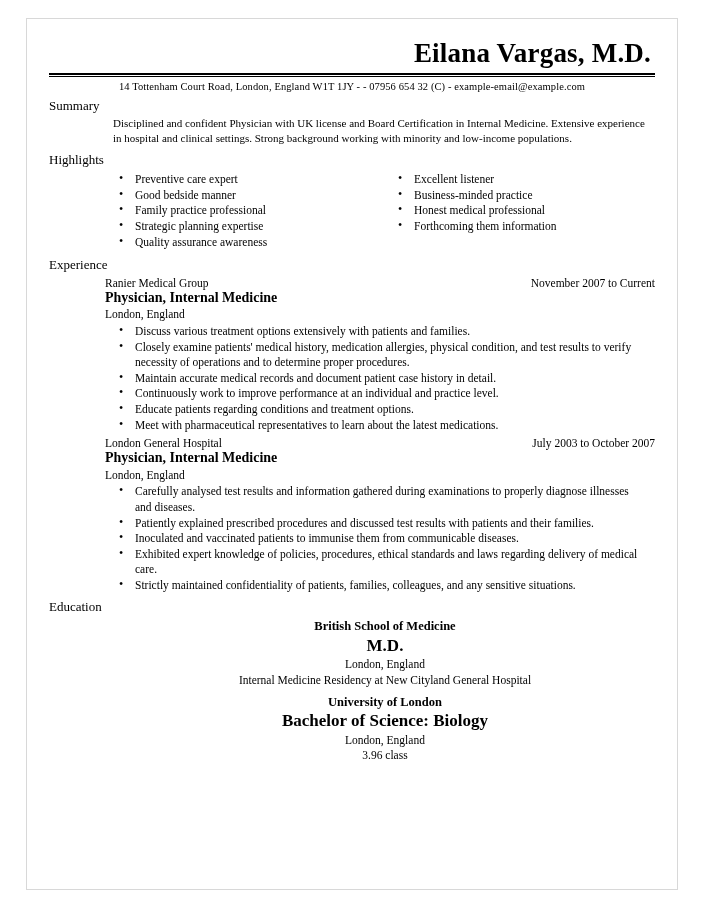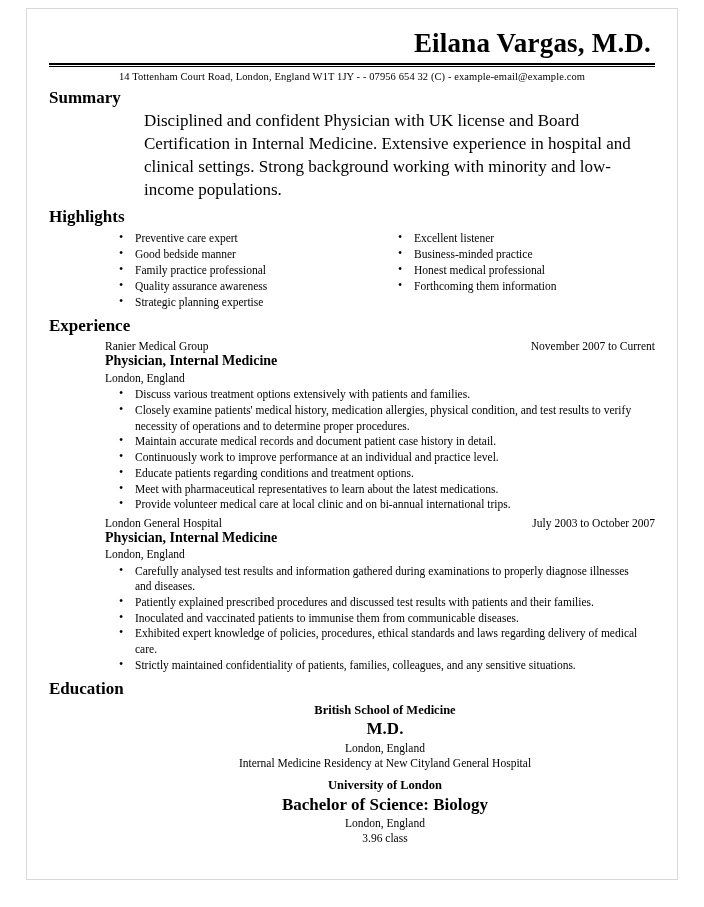--- a/index.html
+++ b/index.html
@@ -17,21 +17,21 @@
   .page {
     position: relative;
     width: 704px;
     height: 907px;
     background: #ffffff;
     box-sizing: border-box;
   }
   .sheet {
     position: absolute;
     left: 26px;
-    top: 8px;
+    top: 18px;
     width: 652px;
     height: 872px;
     background: #ffffff;
     border: 1px solid #d8d8d8;
     box-sizing: border-box;
     padding: 14px 22px 10px 22px;
   }
   .name {
     text-align: right;
     font-family: "Liberation Serif", serif;
@@ -53,29 +53,29 @@
     text-align: center;
     font-size: 10.5px;
     font-family: "Liberation Serif", serif;
     letter-spacing: 0.1px;
     margin-bottom: 6px;
   }
   .section {
     margin-bottom: 2px;
   }
   .section-head {
-    font-weight: bold;
-    font-size: 17px;
+    font-weight: normal;
+    font-size: 13px;
     font-family: "Liberation Serif", serif;
     margin: 6px 0 2px 0;
   }
   .summary-text {
-    font-size: 17px;
+    font-size: 11px;
     line-height: 1.34;
-    margin-left: 95px;
+    margin-left: 64px;
     margin-right: 10px;
   }
   .highlights-wrap {
     margin-left: 64px;
     display: flex;
     gap: 16px;
     justify-content: center;
   }
   .hl-col {
     width: 50%;
@@ -167,22 +167,22 @@
     </div>
 
     <div class="section">
       <div class="section-head">Highlights</div>
       <div class="highlights-wrap">
         <div class="hl-col">
           <ul class="bullets">
             <li>Preventive care expert</li>
             <li>Good bedside manner</li>
             <li>Family practice professional</li>
+            <li>Strategic planning expertise</li>
             <li>Quality assurance awareness</li>
-            <li>Strategic planning expertise</li>
           </ul>
         </div>
         <div class="hl-col">
           <ul class="bullets">
             <li>Excellent listener</li>
             <li>Business-minded practice</li>
             <li>Honest medical professional</li>
             <li>Forthcoming them information</li>
           </ul>
         </div>
@@ -199,21 +199,20 @@
         </div>
         <div class="job-title">Physician, Internal Medicine</div>
         <div class="job-loc">London, England</div>
         <ul class="bullets">
           <li>Discuss various treatment options extensively with patients and families.</li>
           <li>Closely examine patients' medical history, medication allergies, physical condition, and test results to verify necessity of operations and to determine proper procedures.</li>
           <li>Maintain accurate medical records and document patient case history in detail.</li>
           <li>Continuously work to improve performance at an individual and practice level.</li>
           <li>Educate patients regarding conditions and treatment options.</li>
           <li>Meet with pharmaceutical representatives to learn about the latest medications.</li>
-          <li>Provide volunteer medical care at local clinic and on bi-annual international trips.</li>
         </ul>
       </div>
 
       <div class="job">
         <div class="job-head">
           <div class="job-company">London General Hospital</div>
           <div class="job-date">July 2003 to October 2007</div>
         </div>
         <div class="job-title">Physician, Internal Medicine</div>
         <div class="job-loc">London, England</div>

